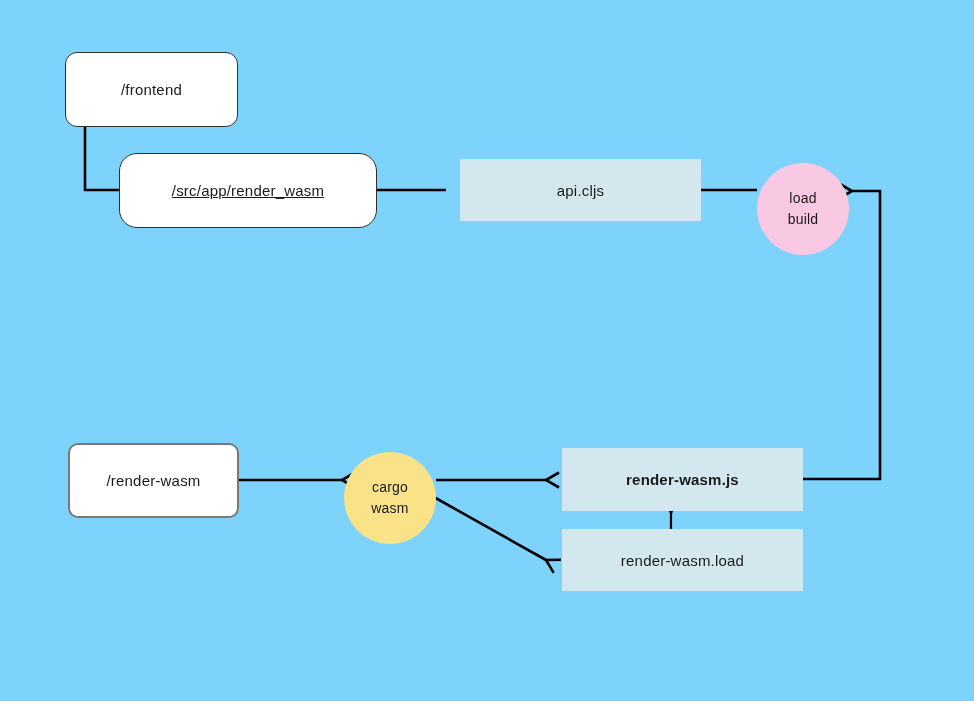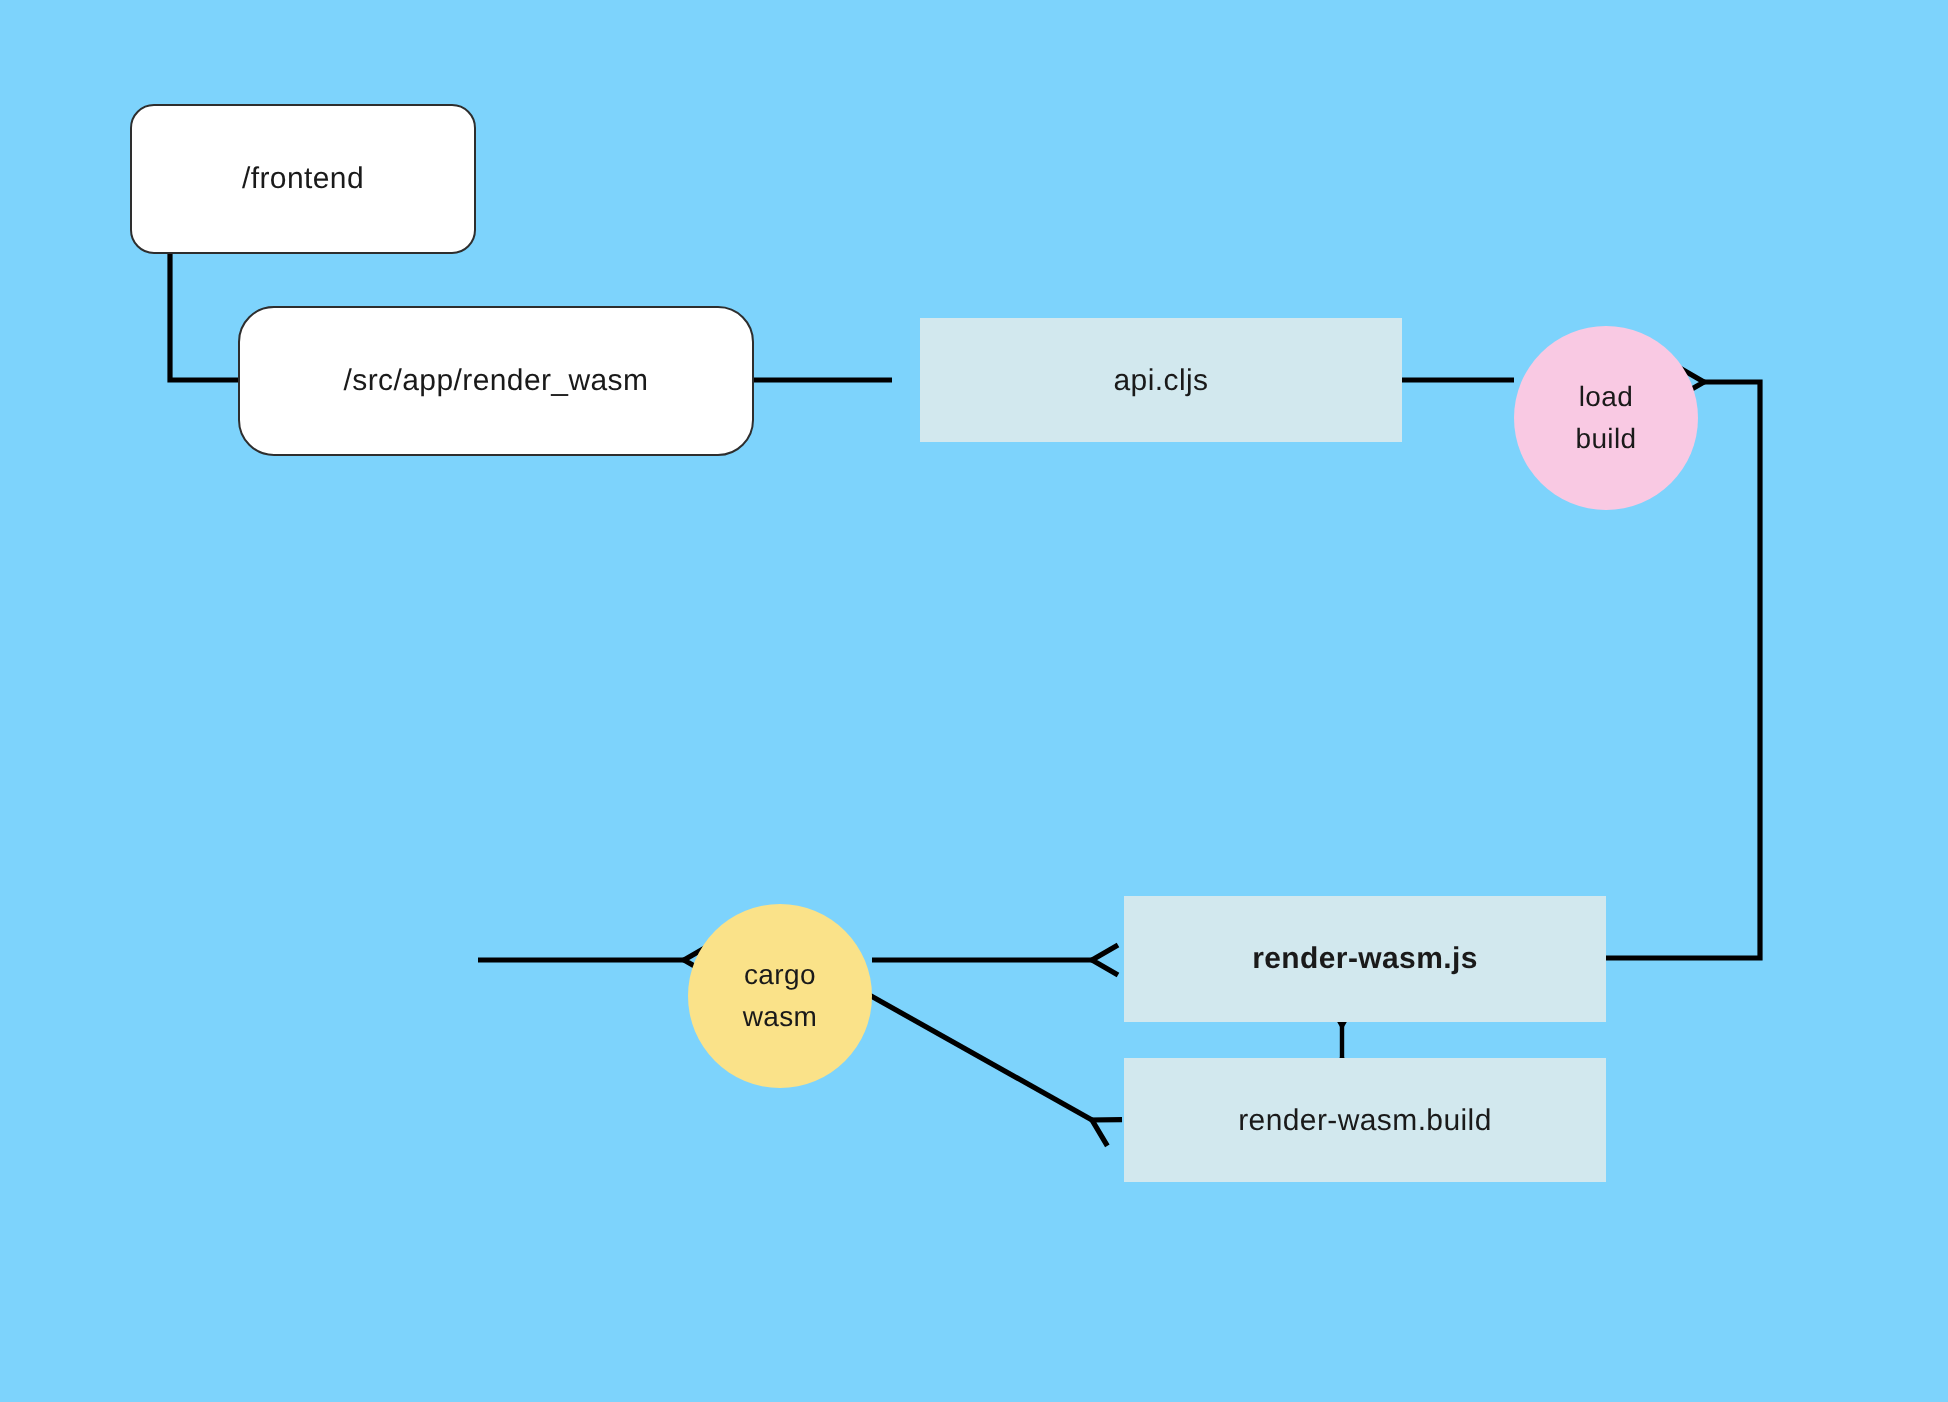--- a/index.html
+++ b/index.html
@@ -62,40 +62,43 @@
     <path d="M 239 480 L 342 480" fill="none" stroke="#000000" stroke-width="2.6" marker-end="url(#chevEnd)"></path>
     <path d="M 436 480 L 546 480" fill="none" stroke="#000000" stroke-width="2.6" marker-end="url(#chevEnd)"></path>
     <path d="M 432 496 L 546 560" fill="none" stroke="#000000" stroke-width="2.6" marker-end="url(#chevEnd)"></path>
     <path d="M 671 513 L 671 529" fill="none" stroke="#000000" stroke-width="2.2" marker-start="url(#chevSmallStart)" marker-end="url(#chevSmallEnd)"></path>
   </svg>
 
   <div class="node rounded" style="left:65px;top:52px;width:173px;height:75px;">
     <span>/frontend</span>
   </div>
 
-  <div class="node rounded big-radius" style="left:119px;top:153px;width:258px;height:75px;">
+  <div class="node rounded big-radius" style="left:119px;top:153px;width:258px;height:75px;text-decoration:underline;">
     <span>/src/app/render_wasm</span>
   </div>
 
   <div class="node fill-box" style="left:446px;top:159px;width:241px;height:62px;">
     <span>api.cljs</span>
   </div>
 
   <div class="node circle pink" style="left:757px;top:163px;width:92px;height:92px;">
     <span>load</span>
     <span>build</span>
   </div>
 
+  <div class="node rounded gray-border" style="left:68px;top:443px;width:171px;height:75px;">
+    <span>/render-wasm</span>
+  </div>
 
   <div class="node circle yellow" style="left:344px;top:452px;width:92px;height:92px;">
     <span>cargo</span>
     <span>wasm</span>
   </div>
 
   <div class="node fill-box" style="left:548px;top:448px;width:241px;height:63px;font-weight:bold;">
     <span>render-wasm.js</span>
   </div>
 
   <div class="node fill-box" style="left:548px;top:529px;width:241px;height:62px;">
-    <span>render-wasm.build</span>
+    <span>render-wasm.load</span>
   </div>
 
 </div>
 
 </body></html>

